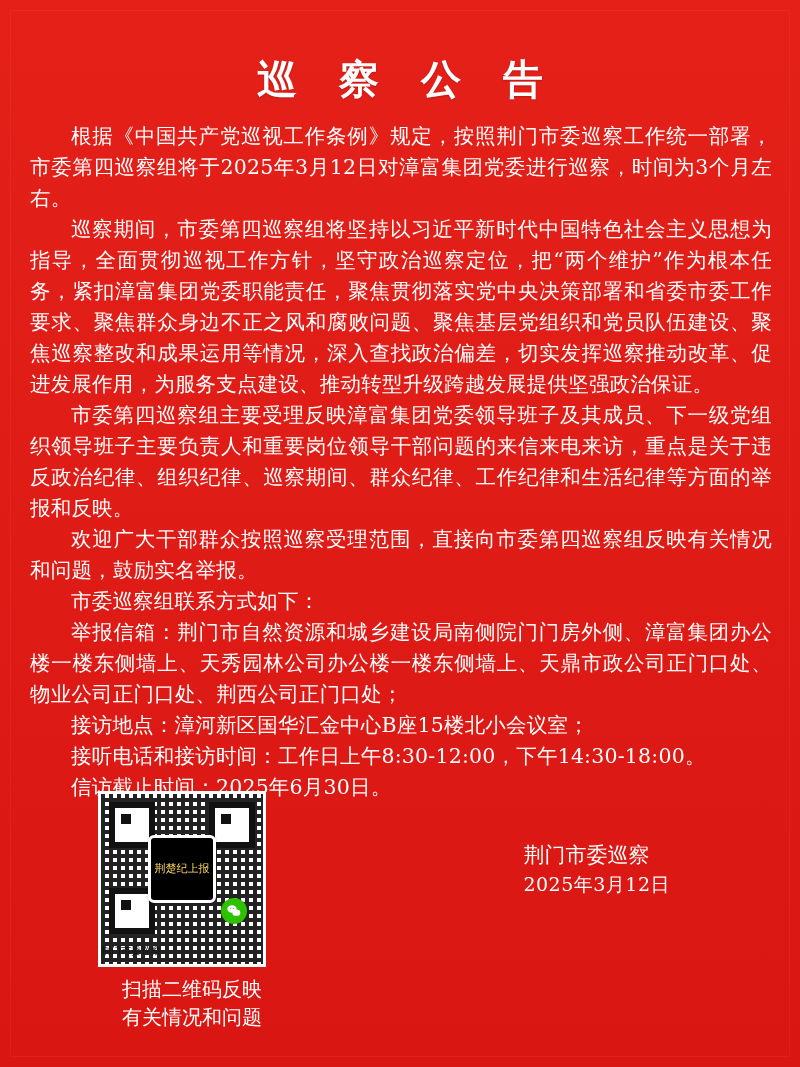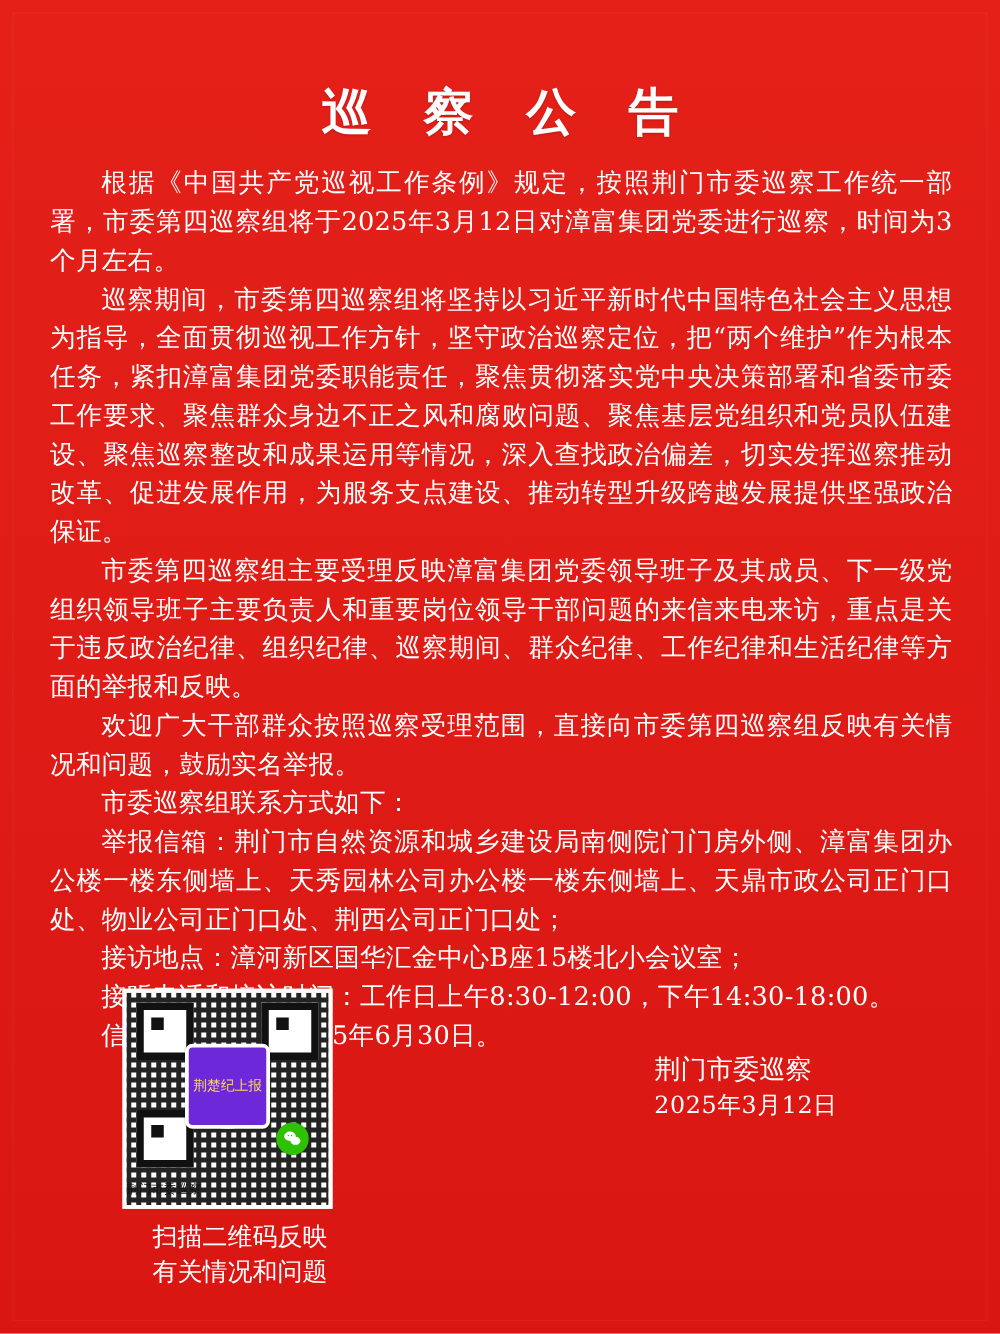--- a/index.html
+++ b/index.html
@@ -12,21 +12,21 @@
     height: 1067px;
     font-family: "DejaVu Sans", sans-serif;
   }
   .poster {
     position: relative;
     width: 800px;
     height: 1067px;
     box-sizing: border-box;
     background: #e11b18;
     background: linear-gradient(180deg, #e42019 0%, #e01c17 45%, #d91612 100%);
-    padding: 10px;
+    padding: 0;
     overflow: hidden;
   }
   
   .poster:before {
     content: "";
     position: absolute;
     left: 10px; top: 10px; right: 10px; bottom: 10px;
     border: 1px solid rgba(255,255,255,0.05);
     pointer-events: none;
   }
@@ -109,21 +109,21 @@
   .qr-eye.tl { left: 8px;  top: 8px; }
   .qr-eye.tr { right: 8px; top: 8px; }
   .qr-eye.bl { left: 8px;  bottom: 30px; }
   .qr-logo {
     position: absolute;
     left: 50%;
     top: 44%;
     transform: translate(-50%, -50%);
     width: 62px;
     height: 62px;
-    background: #6d28d9;
+    background: #000000;
     border: 3px solid #ffffff;
     border-radius: 6px;
     color: #ffd85e;
     font-family: "DejaVu Serif", serif;
     font-size: 11px;
     line-height: 1.05;
     display: flex;
     align-items: center;
     justify-content: center;
     text-align: center;

